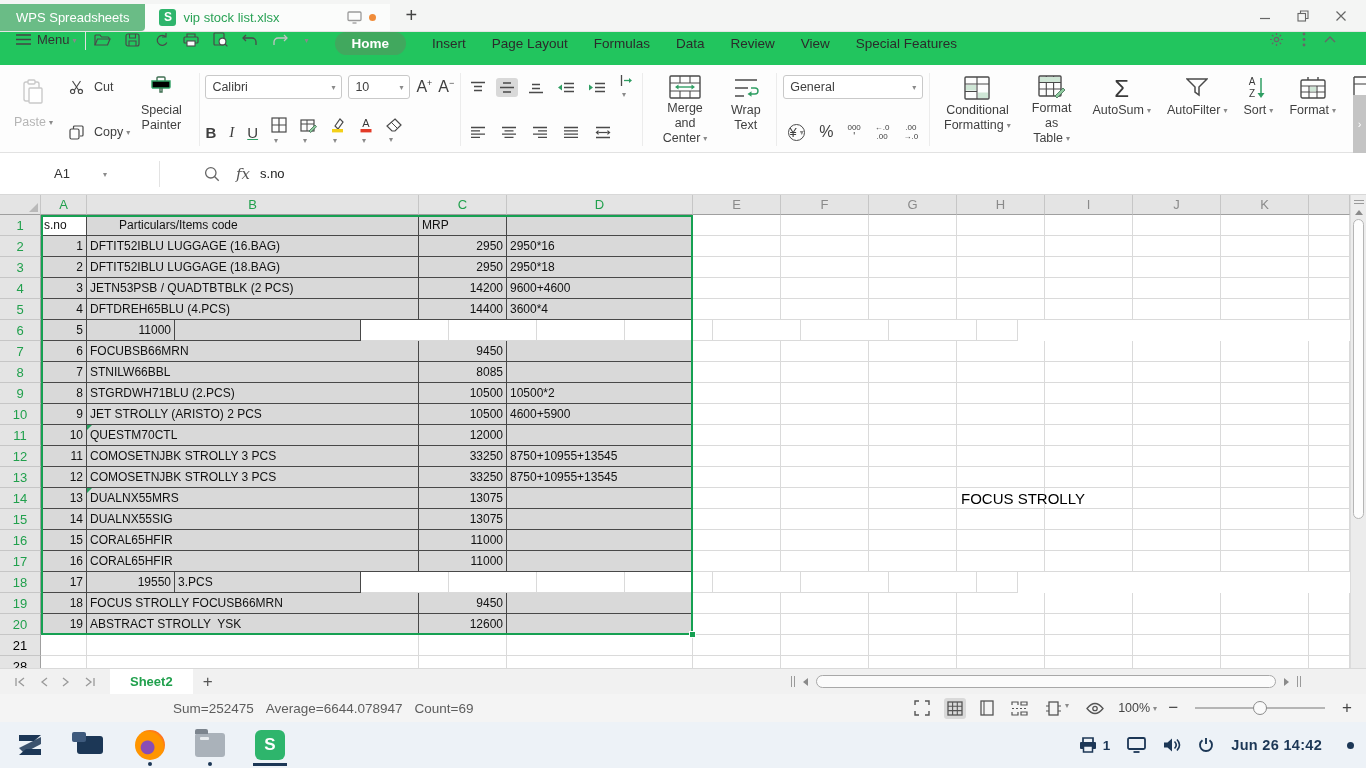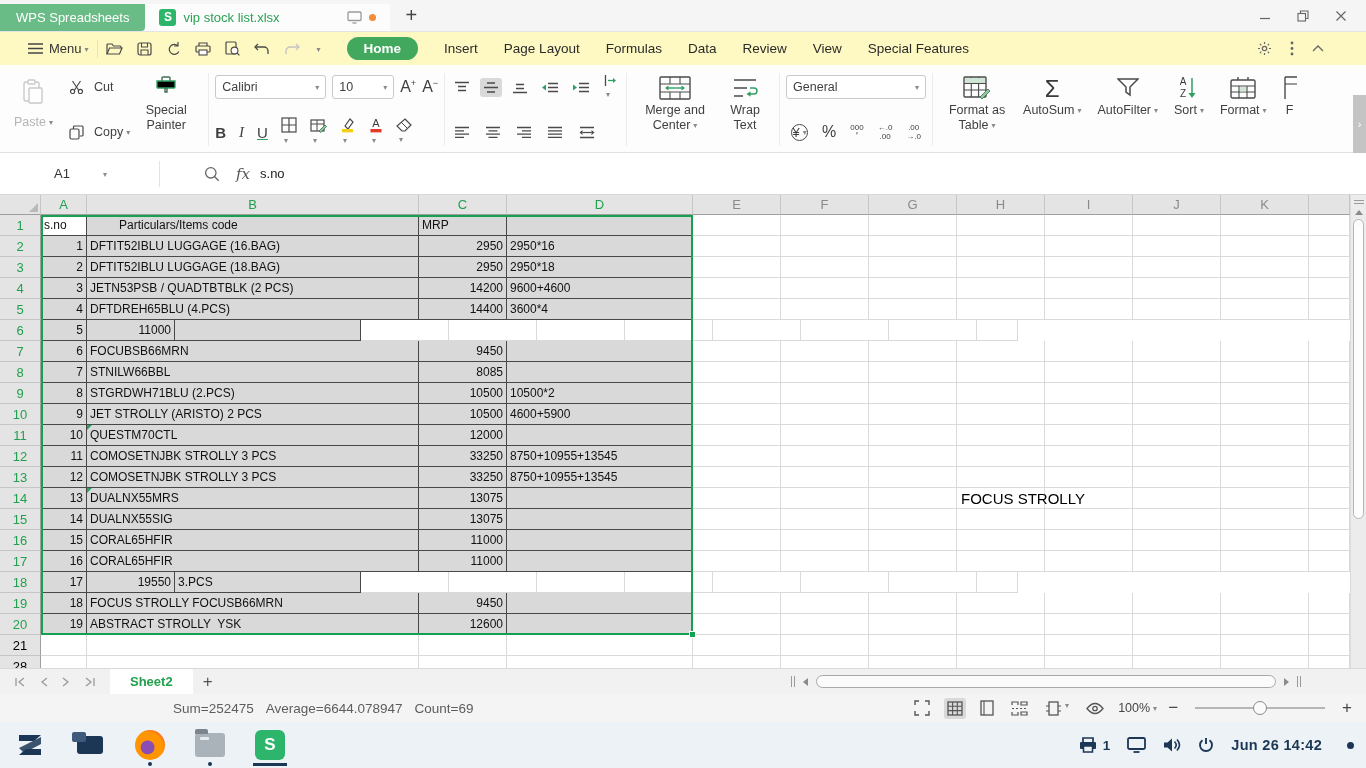--- a/index.html
+++ b/index.html
@@ -14,21 +14,21 @@
   .doc-tab{ height:27px; margin-top:3px; padding:0 14px; display:flex; align-items:center; gap:7px; background:#fbfcfb; }
   .s-badge{ width:17px; height:17px; background:#2eb56c; color:#fff; border-radius:3px; font-size:12px; font-weight:bold;
             display:flex; align-items:center; justify-content:center; }
   .doc-title{ color:#2aa256; font-size:13px; }
   .dot-unsaved{ width:7px; height:7px; border-radius:50%; background:#f08c3a; }
   .newtab{ font-size:20px; color:#444; margin-left:16px; font-weight:300; }
   .win-controls{ margin-left:auto; display:flex; gap:8px; padding-right:10px; }
   .win-btn{ width:30px; height:26px; display:flex; align-items:center; justify-content:center; }
 
   
-  .menubar{ height:33px; background:#fef9c3; display:flex; align-items:center; padding:0 28px; font-size:13px; color:#333; }
+  .menubar{ height:33px; background:#22c55e; display:flex; align-items:flex-start; padding:0 16px; font-size:13px; color:#333; }
   .menu-left{ display:flex; align-items:center; gap:6px; }
   .vsep{ width:1px; height:18px; background:#e0e0e0; margin:0 8px; }
   .qicons{ display:flex; align-items:center; gap:14px; }
   .qicon{ color:#4a4a4a; }
   .tabs{ display:flex; align-items:center; gap:26px; margin-left:26px; font-size:13.5px; color:#2b2b2b; }
   .tab-pill{ background:#41a85e; color:#fff; font-weight:bold; padding:4px 17px; border-radius:14px; }
   .menu-right{ margin-left:auto; display:flex; align-items:center; gap:18px; padding-right:14px; color:#666; }
 
   
   .ribbon{ height:88px; background:#fdfdfd; border-bottom:1px solid #e2e2e2; display:flex; align-items:stretch;
@@ -293,21 +293,21 @@
           <path d="M9 6V3a1 1 0 011-1h6a1 1 0 011 1v3" fill="none" stroke="#3f6f52" stroke-width="1.4"></path>
           <path d="M4 6h18v6a1 1 0 01-1 1H5a1 1 0 01-1-1z" fill="#d9ead f" stroke="#2f9e63" stroke-width="1.4"></path>
           <path d="M12 13v4h2v-4" fill="none" stroke="#3f6f52" stroke-width="1.4"></path>
         </svg>
       </span>
     <span>Special Painter</span>
   </div>
   <div class="rsep"></div>
   <div class="two-rows">
     <div class="rrow" style="gap:6px">
-      <div class="fontbox" style="width:111px">
+      <div class="fontbox" style="width:137px">
         <span>Calibri</span>
           <span class="dd"></span>
       </div>
       <div class="fontbox" style="width:62px">
         <span>10</span>
           <span class="dd"></span>
       </div>
       <span style="font-size:16px">A<sup style="font-size:9px">+</sup></span>
       <span style="font-size:16px">A<sup style="font-size:9px">−</sup></span>
     </div>
@@ -450,20 +450,31 @@
       <span class="dd" style="font-size:13px;border:1.2px solid #4a4a4a;border-radius:50%;width:17px;height:17px;display:inline-flex;align-items:center;justify-content:center">
           <span>¥</span>
         </span>
       <span style="font-size:16px">%</span>
       <span class="numicon"><span>000</span><br><span style="font-size:10px">'</span></span>
       <span class="numicon"><span>←.0</span><br><span>.00</span></span>
       <span class="numicon"><span>.00</span><br><span>→.0</span></span>
     </div>
   </div>
   <div class="rsep"></div>
+  <div class="bigbtn" style="width:92px">
+    <span class="ic">
+        <svg width="26" height="24" viewBox="0 0 26 24">
+          <rect x="1" y="1" width="24" height="22" rx="1" fill="none" stroke="#4a4a4a" stroke-width="1.4"></rect>
+          <path d="M13 1v22M1 8h24M1 15.5h12" stroke="#4a4a4a" stroke-width="1.1"></path>
+          <rect x="2" y="9" width="10" height="5.5" fill="#cfe6d6"></rect>
+          <rect x="14" y="16.5" width="10" height="5.5" fill="#cfe6d6"></rect>
+        </svg>
+      </span>
+    <span class="dd">Conditional Formatting</span>
+  </div>
   <div class="bigbtn" style="width:76px">
     <span class="ic">
         <svg width="28" height="24" viewBox="0 0 28 24">
           <rect x="1" y="1" width="22" height="20" rx="1" fill="none" stroke="#4a4a4a" stroke-width="1.4"></rect>
           <path d="M1 7.5h22M1 14h22M8.3 1v20M15.6 1v20" stroke="#4a4a4a" stroke-width="1.1"></path>
           <rect x="2" y="2" width="20" height="5" fill="#cfe6d6"></rect>
           <path d="M17 21l8-8 2 2-8 8z" fill="#8fca9f" stroke="#3f6f52" stroke-width=".8"></path>
         </svg>
       </span>
     <span class="dd">Format as Table</span>

